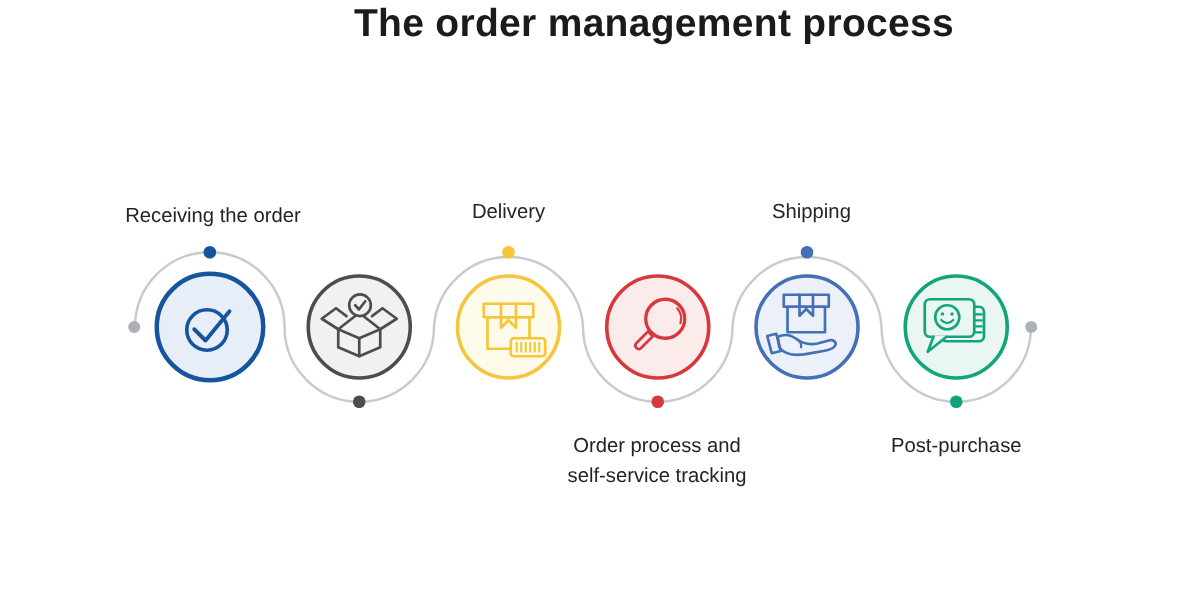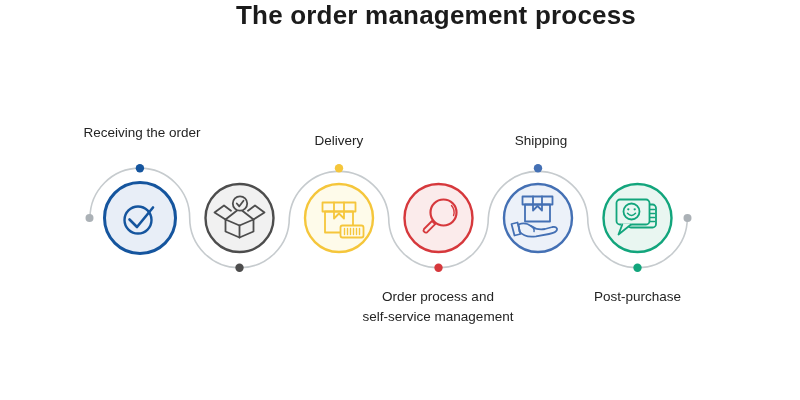--- a/index.html
+++ b/index.html
@@ -24,21 +24,21 @@
   .step-label{
     position:absolute;
     text-align:center;
     font-size:13.5px;
     font-weight:500;
     color:#242424;
     line-height:20px;
   }
   .step-label span{display:block;}
   
-  .lbl-1{left:52px;  top:123px; width:180px;text-align:center;}
+  .lbl-1{left:52px;  top:134px; width:180px;text-align:center;}
   .lbl-3{left:264px; top:131px; width:150px;}
   .lbl-5{left:466px; top:131px; width:150px;}
   
   .lbl-2{left:168px; top:287px; width:142px;}
   .lbl-4{left:338px; top:287px; width:200px;}
   .lbl-6{left:564px; top:287px; width:147px;}
 </style>
 </head>
 <body>
 
@@ -126,21 +126,21 @@
   </svg>
 
   <div class="step-label lbl-1">
     <span>Receiving the order</span>
   </div>
   <div class="step-label lbl-3">
     <span>Delivery</span>
   </div>
   <div class="step-label lbl-4">
     <span>Order process and</span>
-    <span>self-service management</span>
+    <span>self-service tracking</span>
   </div>
   <div class="step-label lbl-5">
     <span>Shipping</span>
   </div>
   <div class="step-label lbl-6">
     <span>Post-purchase</span>
   </div>
 
 </div>
 

